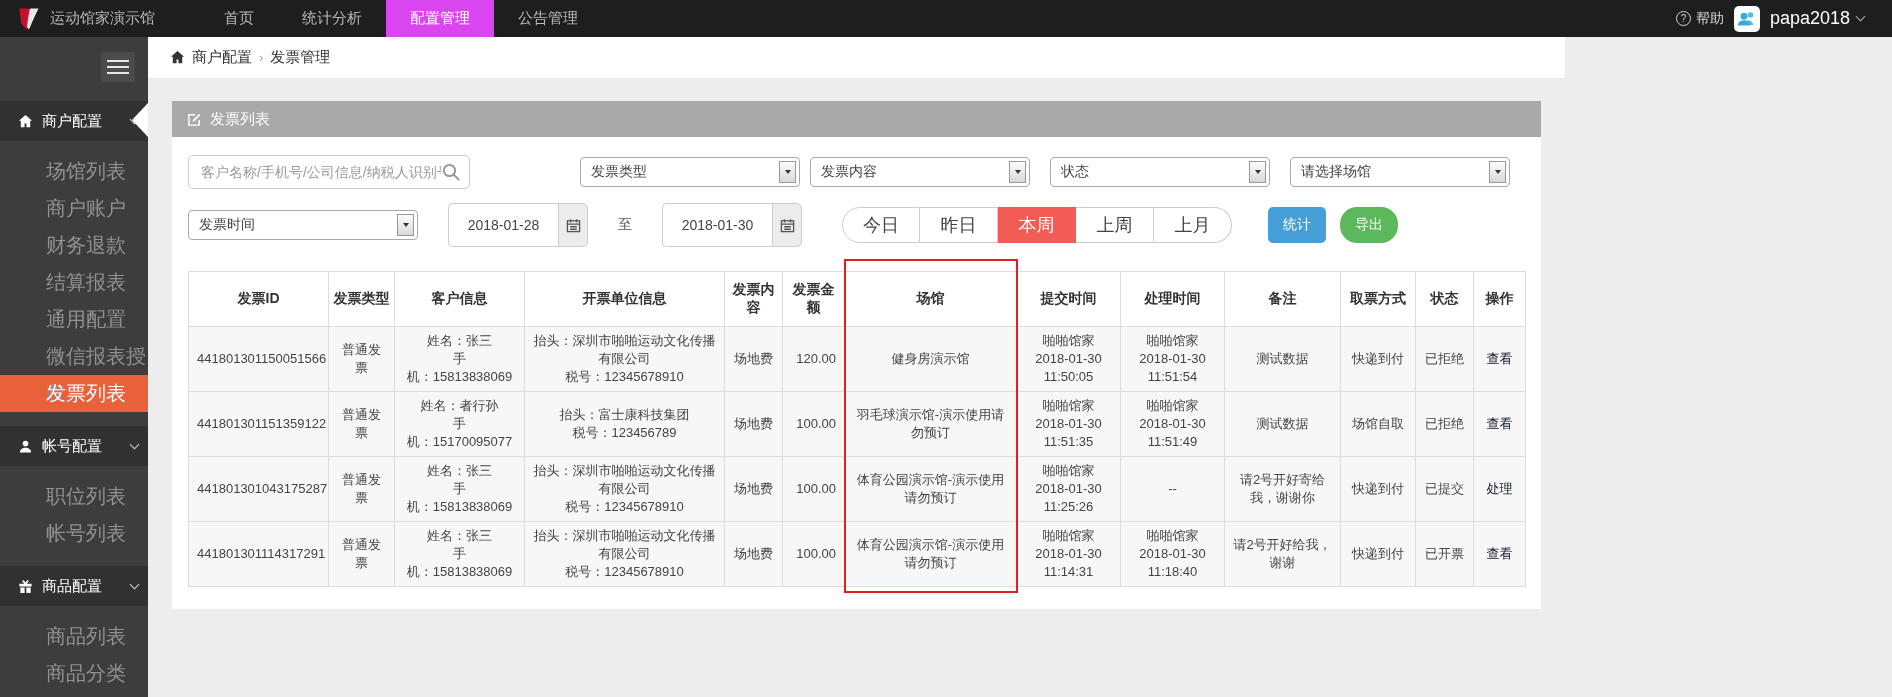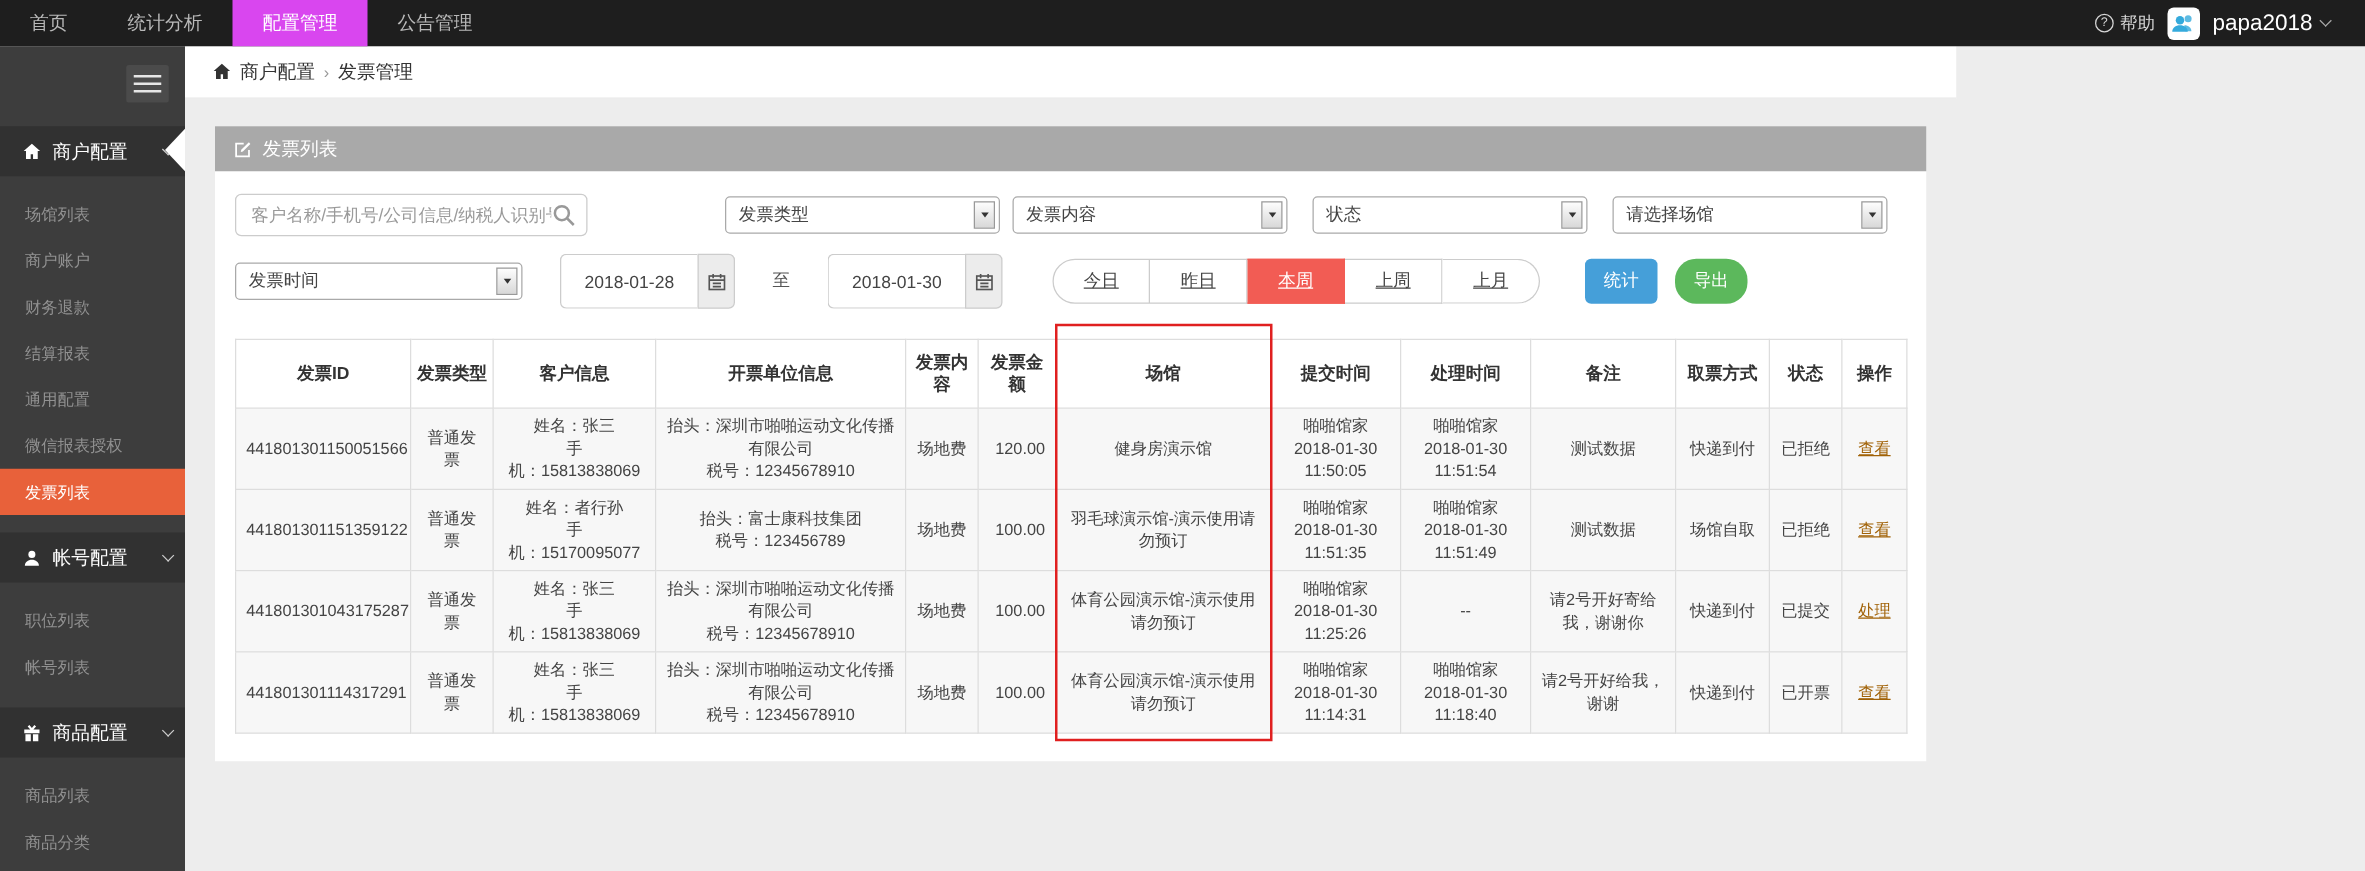--- a/index.html
+++ b/index.html
@@ -29,21 +29,21 @@
   .sidebar { position:absolute; top:37px; left:0; width:148px; height:660px; background:#3d3d3d; z-index:10; }
   .sidebar-top { height:64px; position:relative; }
   .hamburger { position:absolute; right:13px; top:15px; width:34px; height:30px; background:#4b4b4b;
     border-radius:2px; display:flex; flex-direction:column; justify-content:center; gap:4px; padding:0 6px; cursor:pointer; }
   .hamburger span { display:block; height:2px; background:#e6e6e6; }
   .sgroup-head { height:40px; background:#313131; display:flex; align-items:center; padding:0 10px 0 18px;
     color:#fff; font-size:15px; gap:9px; cursor:pointer; }
   .sgroup-head .gchev { margin-left:auto; border-color:#cfcfcf; }
   .sicon { width:15px; height:15px; display:flex; flex:none; }
   .sgroup-items { list-style:none; padding:12px 0 14px 0; }
-  .sgroup-items li { height:37px; line-height:37px; padding-left:20px; color:#919191; font-size:13px; cursor:pointer; }
+  .sgroup-items li { height:37px; line-height:37px; padding-left:46px; color:#919191; font-size:20px; cursor:pointer; }
   .sgroup-items li.active { background:#e8613a; color:#fff; }
 
   
   .pointer-arrow { position:absolute; left:132px; top:103px; width:0; height:0; z-index:20;
     border-top:17px solid transparent; border-bottom:17px solid transparent; border-right:16px solid #fff; }
 
   
   .content { position:absolute; left:148px; top:37px; width:1417px; height:660px; }
   .breadcrumb-bar { height:42px; background:#fff; border-bottom:1px solid #e7e7e7;
     display:flex; align-items:center; padding-left:22px; gap:7px; font-size:15px; color:#333; }
@@ -78,46 +78,55 @@
   .w220 { width:220px; } .w230 { width:230px; }
   .ml110 { margin-left:110px; } .ml10 { margin-left:10px; } .ml20 { margin-left:20px; }
   .date-group { display:flex; height:44px; margin-left:30px; }
   .date-group input { width:110px; border:1px solid #ccc; border-right:none; border-radius:5px 0 0 5px;
     background:#fff; text-align:center; font-size:14px; color:#444; outline:none; font-family:inherit; }
   .cal-btn { width:30px; border:1px solid #ccc; border-radius:0 5px 5px 0; background:#ececec;
     display:flex; align-items:center; justify-content:center; cursor:pointer; }
   .cal-ic { width:15px; height:15px; display:flex; }
   .zhi { margin-left:14px; margin-right:-16px; font-size:14px; color:#555; width:46px; text-align:center; }
   .seg { display:flex; margin-left:40px; height:36px; }
-  .seg-btn { width:78px; display:flex; align-items:center; justify-content:center; font-size:14px; color:#444;
-    background:#fff; border:1px solid #ccc; border-left:none; cursor:pointer;text-decoration:underline; }
+  .seg-btn { width:78px; display:flex; align-items:center; justify-content:center; font-size:18px; color:#444;
+    background:#fff; border:1px solid #ccc; border-left:none; cursor:pointer; }
   .seg-btn:first-child { border-left:1px solid #ccc; border-radius:18px 0 0 18px; }
   .seg-btn:last-child { border-radius:0 18px 18px 0; }
   .seg-btn.active { background:#f25c54; border-color:#f25c54; color:#fff; }
   .btn { height:36px; display:flex; align-items:center; justify-content:center; color:#fff; font-size:14px;
     border-radius:5px; border:none; cursor:pointer; padding:0 15px; font-family:inherit; }
   .btn-stats { background:#459fd9; margin-left:36px; }
   .btn-export { background:#5cb85c; margin-left:14px;border-radius:17px; }
 
   
   .table-wrap { position:relative; margin-top:24px; }
   table.tbl { width:1337px; table-layout:fixed; border-collapse:collapse; }
   .tbl th, .tbl td { border:1px solid #ddd; text-align:center; vertical-align:middle; }
   .tbl th { background:#fff; font-size:14px; color:#333; font-weight:bold; padding:9px 4px; }
   .tbl td { background:#f7f7f7; font-size:13px; color:#444; line-height:18px; padding:5px 8px; white-space:pre-line; }
   .tbl td.al { text-align:center; }
   .tbl td.ar { text-align:right; }
-  .link { color:#a16207; text-decoration:underline; cursor:pointer; }
+  .link { color:#0f172a; cursor:pointer; }
   .red-box { position:absolute; top:-12px; left:656px; width:174px; height:calc(100% + 18px);
     border:2px solid #e02020; pointer-events:none; z-index:5; }
 </style>
 </head>
 <body>
 
 <div class="navbar">
+  <div class="brand">
+    <span class="logo">
+      <svg viewBox="0 0 30 30" width="26" height="26">
+          <path d="M4 3h15l-2 17-5 7-6-7z" fill="#c8102e"></path>
+          <path d="M17 3h9l-4 8-7 16-2.5-3 3-19z" fill="#e9e9e9"></path>
+        </svg>
+    </span>
+    <span class="brand-text">运动馆家演示馆</span>
+  </div>
   <div class="nav-items">
     <div class="nav-item">首页</div>
     <div class="nav-item">统计分析</div>
     <div class="nav-item active">配置管理</div>
     <div class="nav-item">公告管理</div>
   </div>
   <div class="nav-right">
     <div class="help">
       <span class="qmark">?</span>
       <span>帮助</span>

